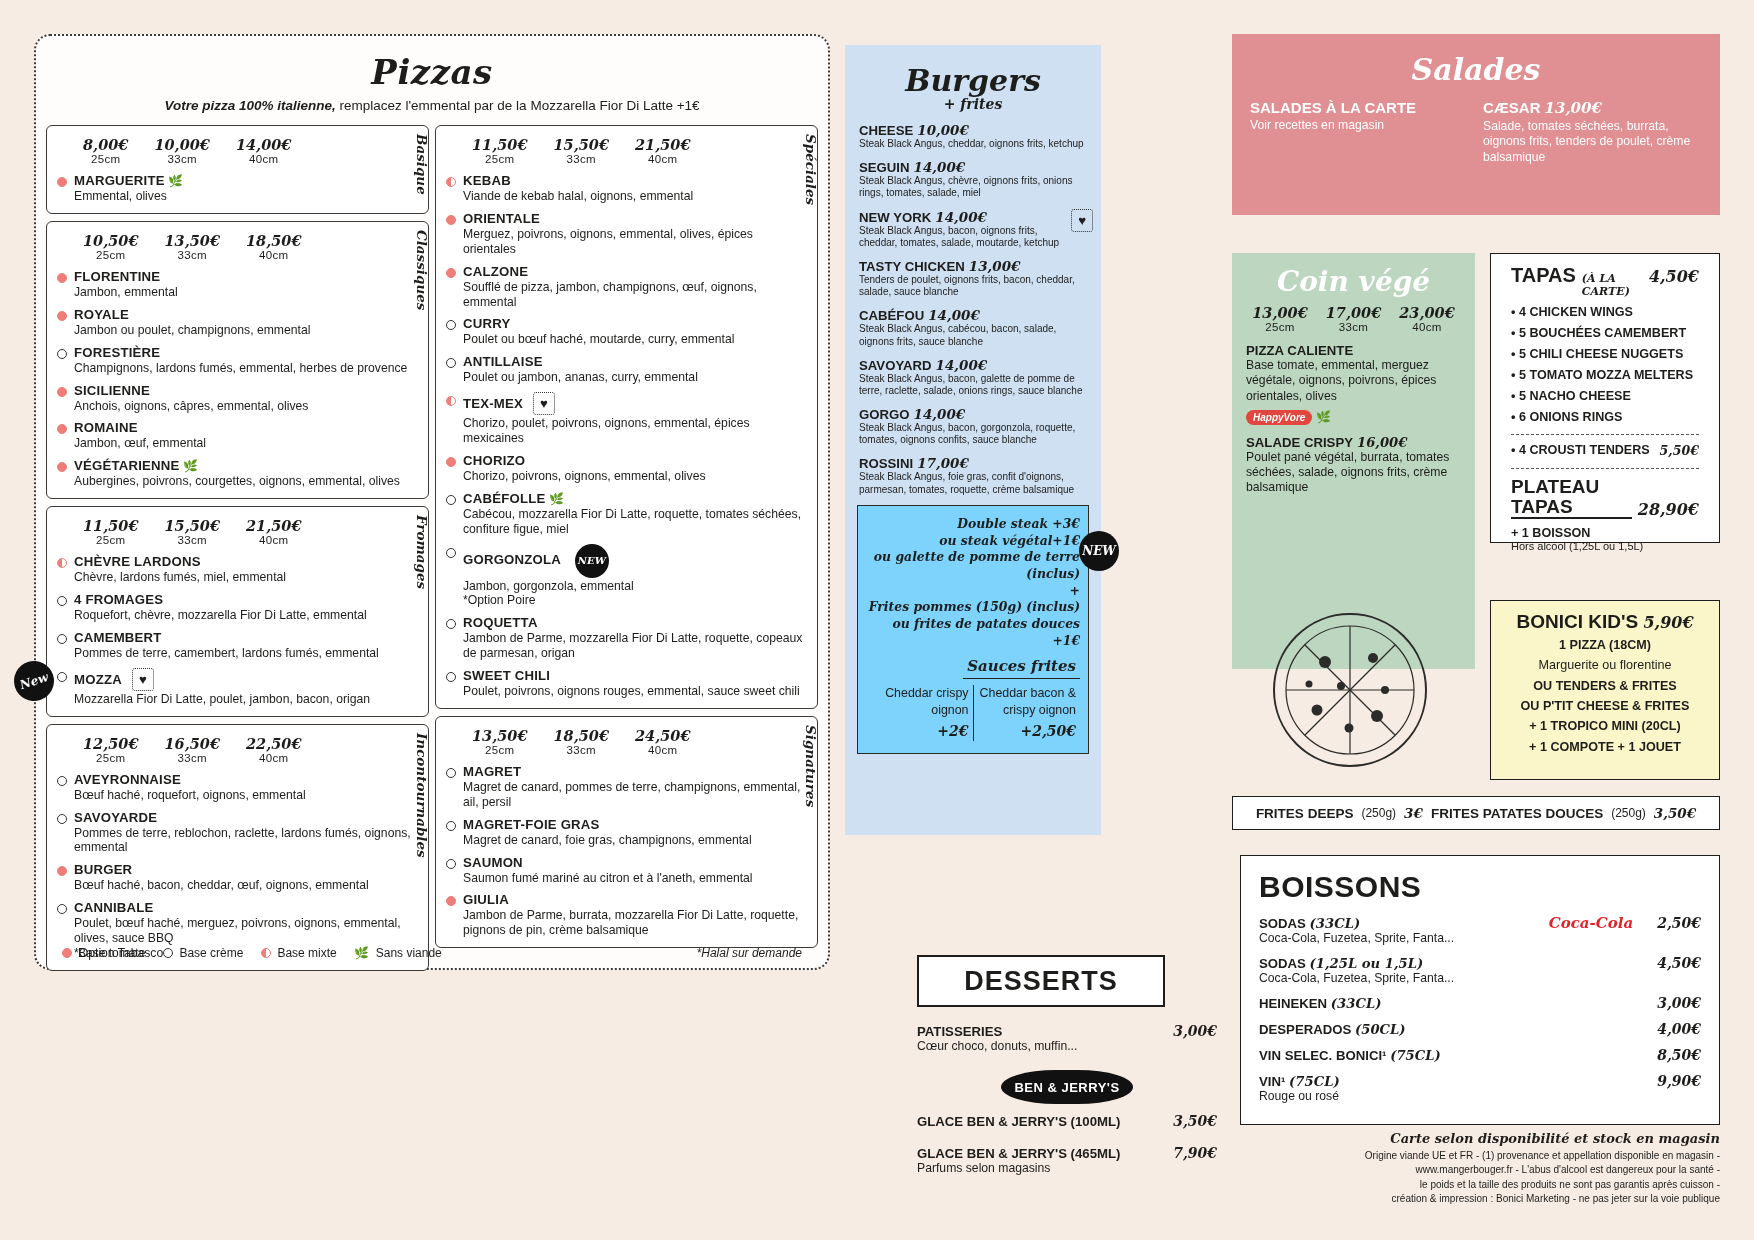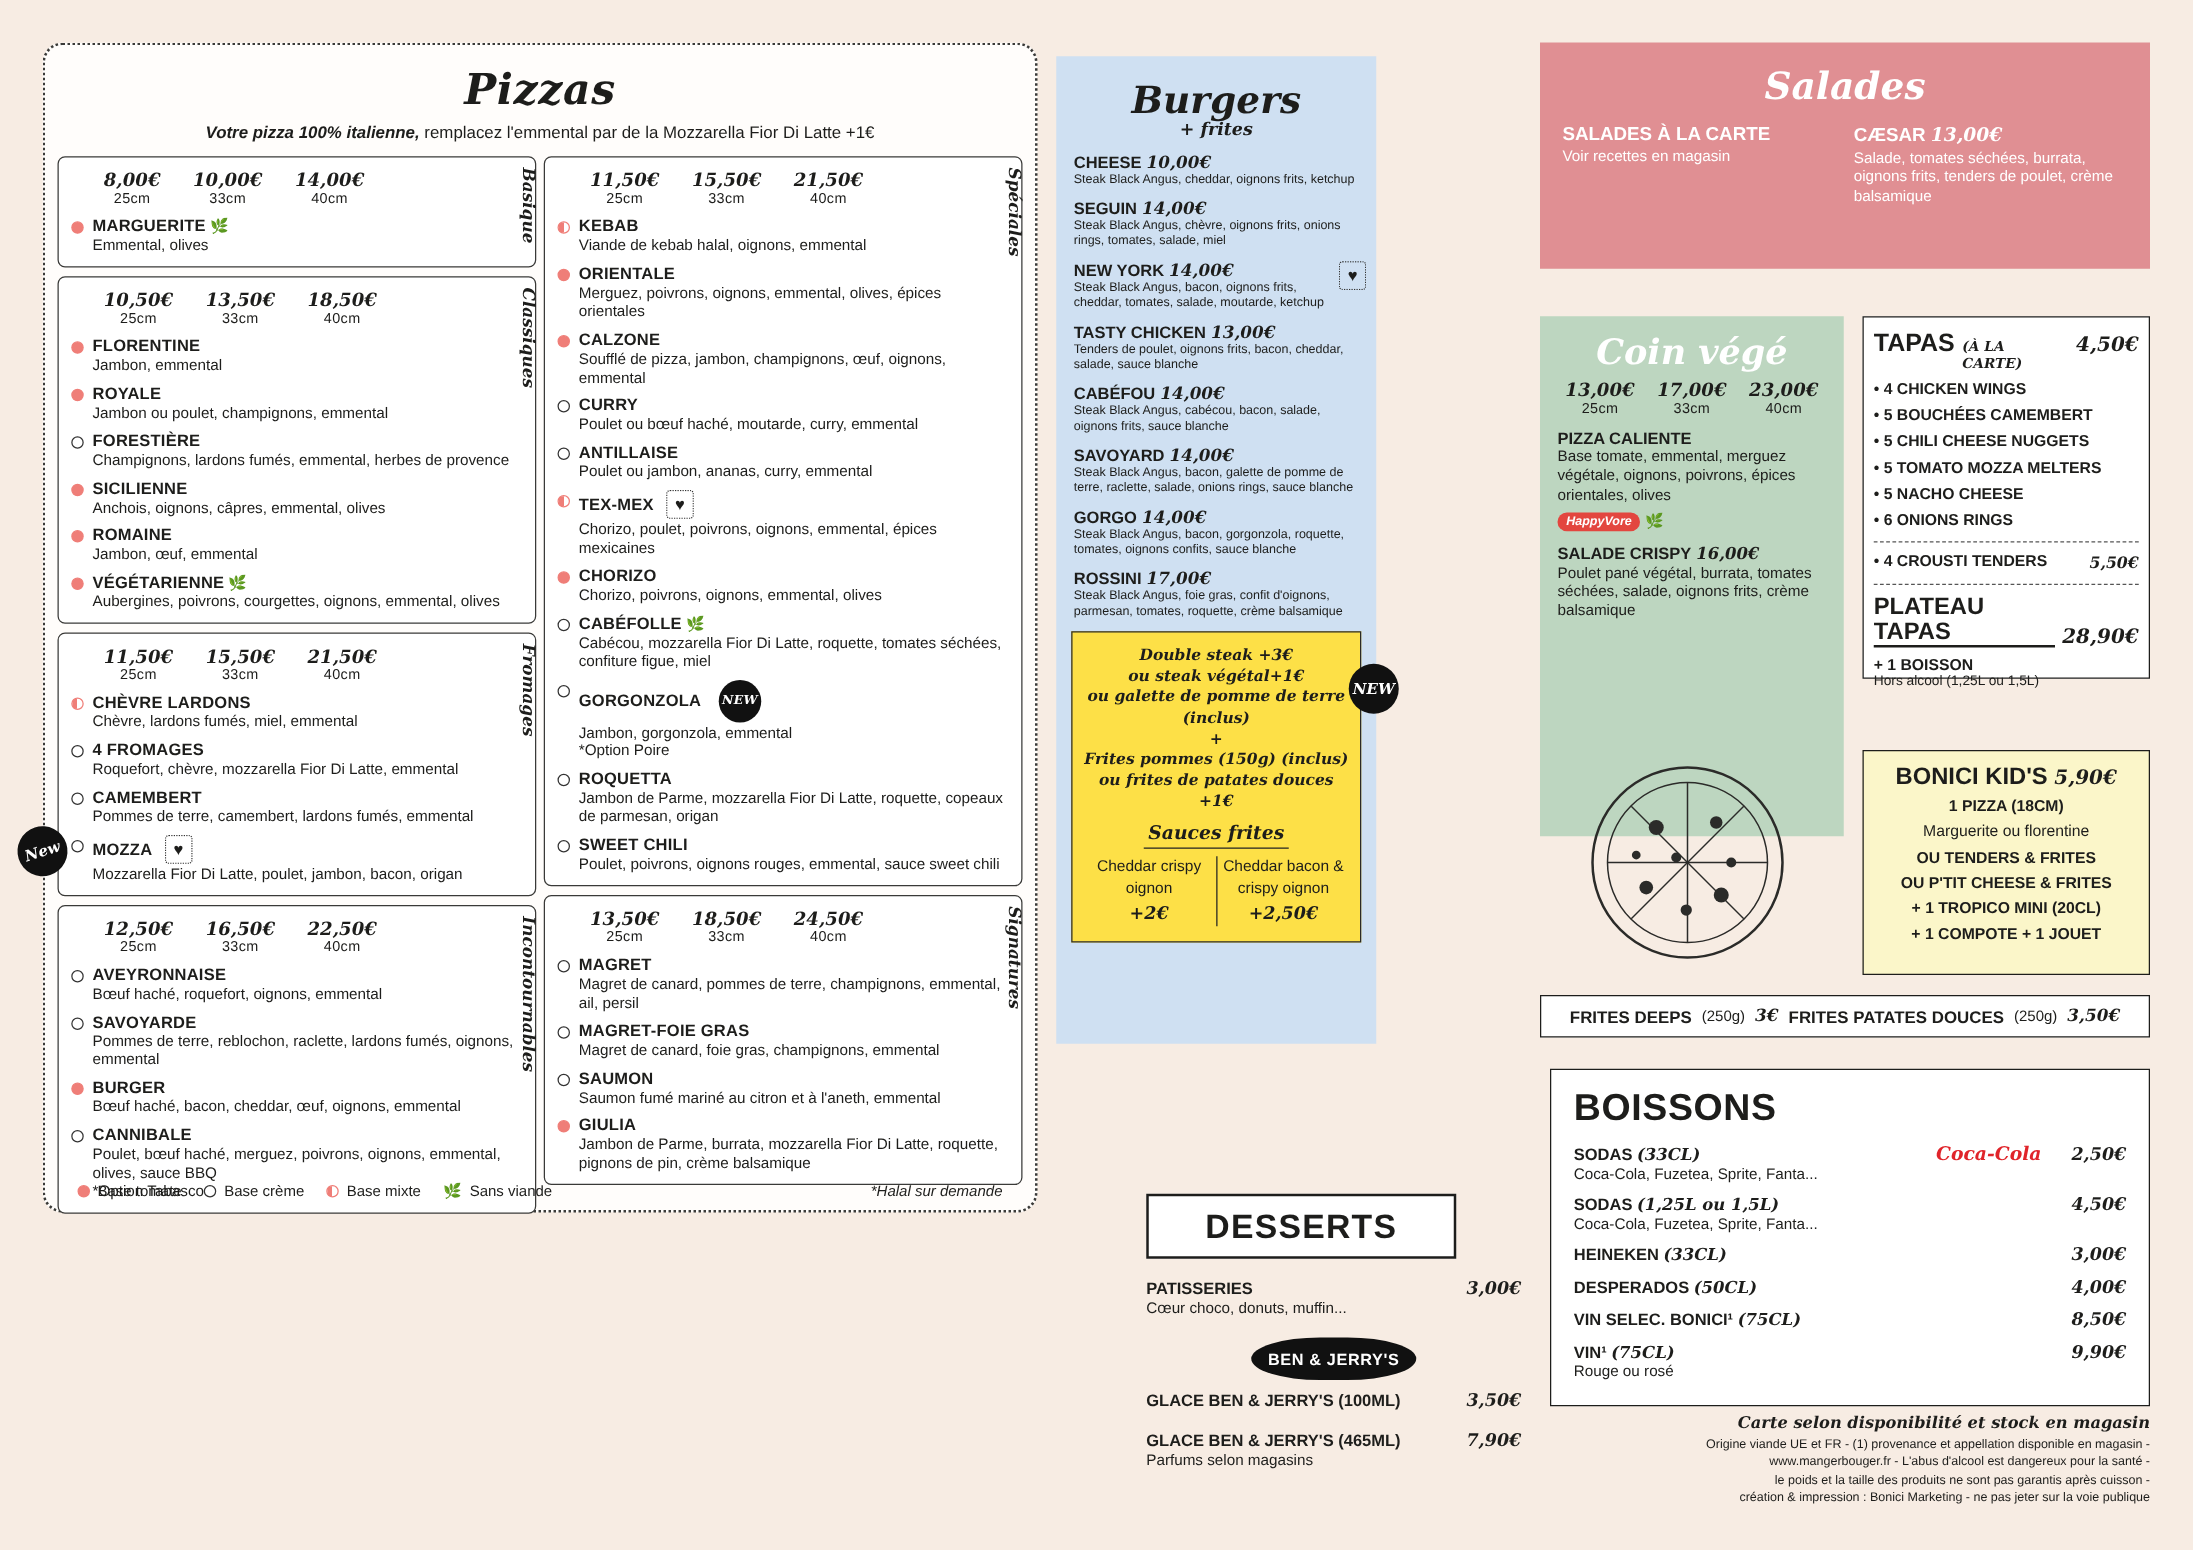--- a/index.html
+++ b/index.html
@@ -50,21 +50,21 @@
   .heart-box { display:inline-block; border:1px dotted #333; padding:3px 6px; border-radius:3px; }
 
   
   #burgers { position:absolute; left:845px; top:45px; width:256px; height:790px; background:#cfe0f2; }
   #burgers-title { text-align:center; font-size:30px; margin-top:18px; }
   #burgers-sub { text-align:center; font-size:14px; margin-top:-2px; font-family:"DejaVu Serif",serif; font-style:italic; font-weight:700; }
   .bg-item { margin:0 0 9px 0; padding:0 14px; }
   .bg-h { font-weight:700; font-size:13.2px; }
   .bg-h .pr { font-family:"DejaVu Serif",serif; font-style:italic; font-weight:700; font-size:13.5px; margin-left:4px; }
   .bg-d { font-size:10px; line-height:1.22; }
-  .bg-extra { background:#fde047; border:1.4px solid #2a2a28; margin:8px 12px 0 12px; padding:10px 8px 12px 8px; text-align:center; font-size:12.4px; line-height:1.35; }
+  .bg-extra { background:#7dd3fc; border:1.4px solid #2a2a28; margin:8px 12px 0 12px; padding:10px 8px 12px 8px; text-align:right; font-size:12.4px; line-height:1.35; }
   .bg-extra .ital { font-family:"DejaVu Serif",serif; font-style:italic; font-weight:700; }
   .sauces-title { font-family:"DejaVu Serif",serif; font-style:italic; font-weight:700; font-size:15px; border-bottom:1.3px solid #222; display:inline-block; padding:0 4px 2px 4px; margin:6px 0 6px 0;}
   .sauce-grid { display:flex; }
   .sauce-col { flex:1; padding:0 4px; }
   .sauce-col + .sauce-col { border-left:1.2px solid #222; }
   .sauce-p { font-family:"DejaVu Serif",serif; font-style:italic; font-weight:700; font-size:14px; margin-top:4px; }
 
   
   #desserts-box { position:absolute; left:917px; top:955px; width:248px; height:52px; background:#fff; border:2px solid #1d1d1b; display:flex; align-items:center; justify-content:center; }
   #desserts-box span { font-size:27px; font-weight:700; letter-spacing:1px; }
@@ -89,21 +89,21 @@
   #vege-title { text-align:center; font-size:28px; margin-top:12px; color:#fff; }
   .vg-sizes { display:flex; justify-content:center; gap:18px; margin-top:6px; }
   .vg-block { padding:0 14px; margin-top:10px; }
   .vg-h { font-weight:700; font-size:13.2px; }
   .vg-h .pr { font-family:"DejaVu Serif",serif; font-style:italic; font-weight:700; margin-left:4px; }
   .vg-d { font-size:12.2px; line-height:1.25; }
   .happy { display:flex; align-items:center; gap:4px; margin:6px 0 0 0; }
   .happy .pill { background:#e3463f; color:#fff; font-size:10px; font-weight:700; padding:2px 7px; border-radius:9px; font-style:italic; }
 
   
-  #tapas { position:absolute; left:1490px; top:253px; width:230px; height:290px; background:#fff; border:1.6px solid #1d1d1b; padding:10px 8px; }
+  #tapas { position:absolute; left:1490px; top:253px; width:230px; height:290px; background:#fff; border:1.6px solid #1d1d1b; padding:10px 20px; }
   .tapas-head { display:flex; align-items:baseline; gap:6px; }
   .tapas-head .t { font-size:20px; font-weight:700; }
   .tapas-head .sm { font-size:11px; font-family:"DejaVu Serif",serif; font-style:italic; font-weight:700; }
   .tapas-head .pr { margin-left:auto; font-family:"DejaVu Serif",serif; font-style:italic; font-weight:700; font-size:16px; }
   .tapas-li { font-size:12.6px; font-weight:700; margin-top:7px; }
   .dash { border-top:1.4px dashed #555; margin:10px 0 8px 0; }
   .plateau { font-size:19px; font-weight:700; line-height:1.05; border-bottom:2px solid #1d1d1b; display:inline-block; }
   .plateau-pr { font-family:"DejaVu Serif",serif; font-style:italic; font-weight:700; font-size:16px; }
 
   

